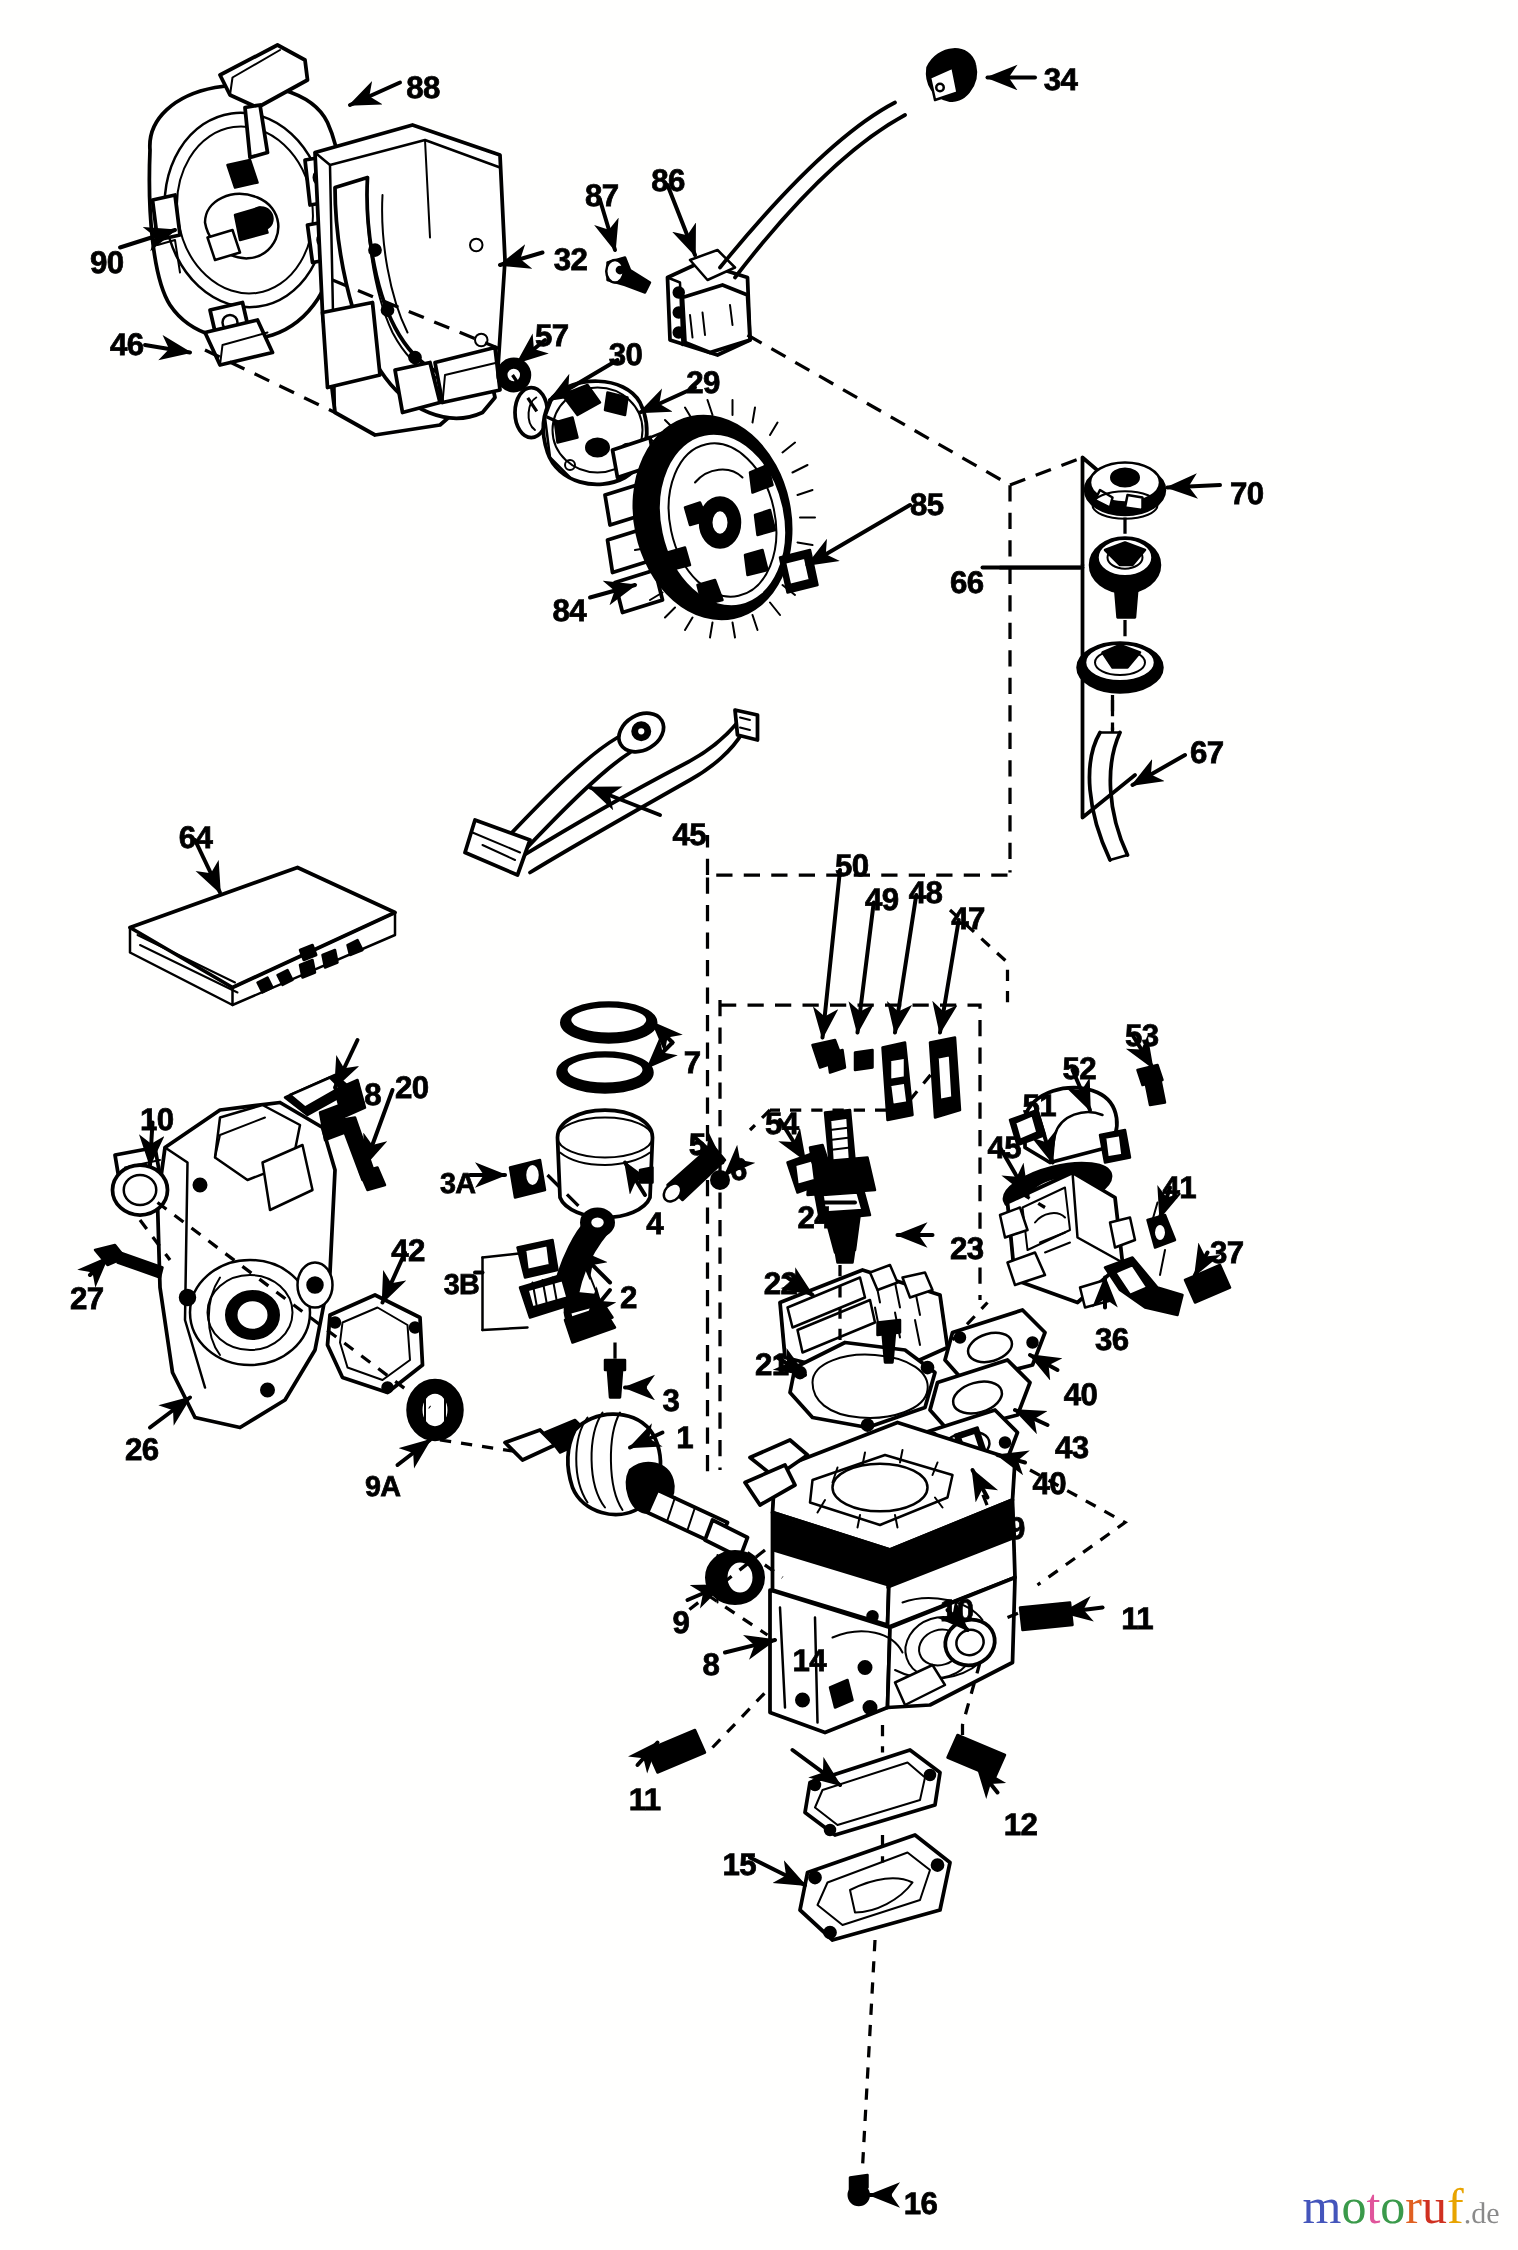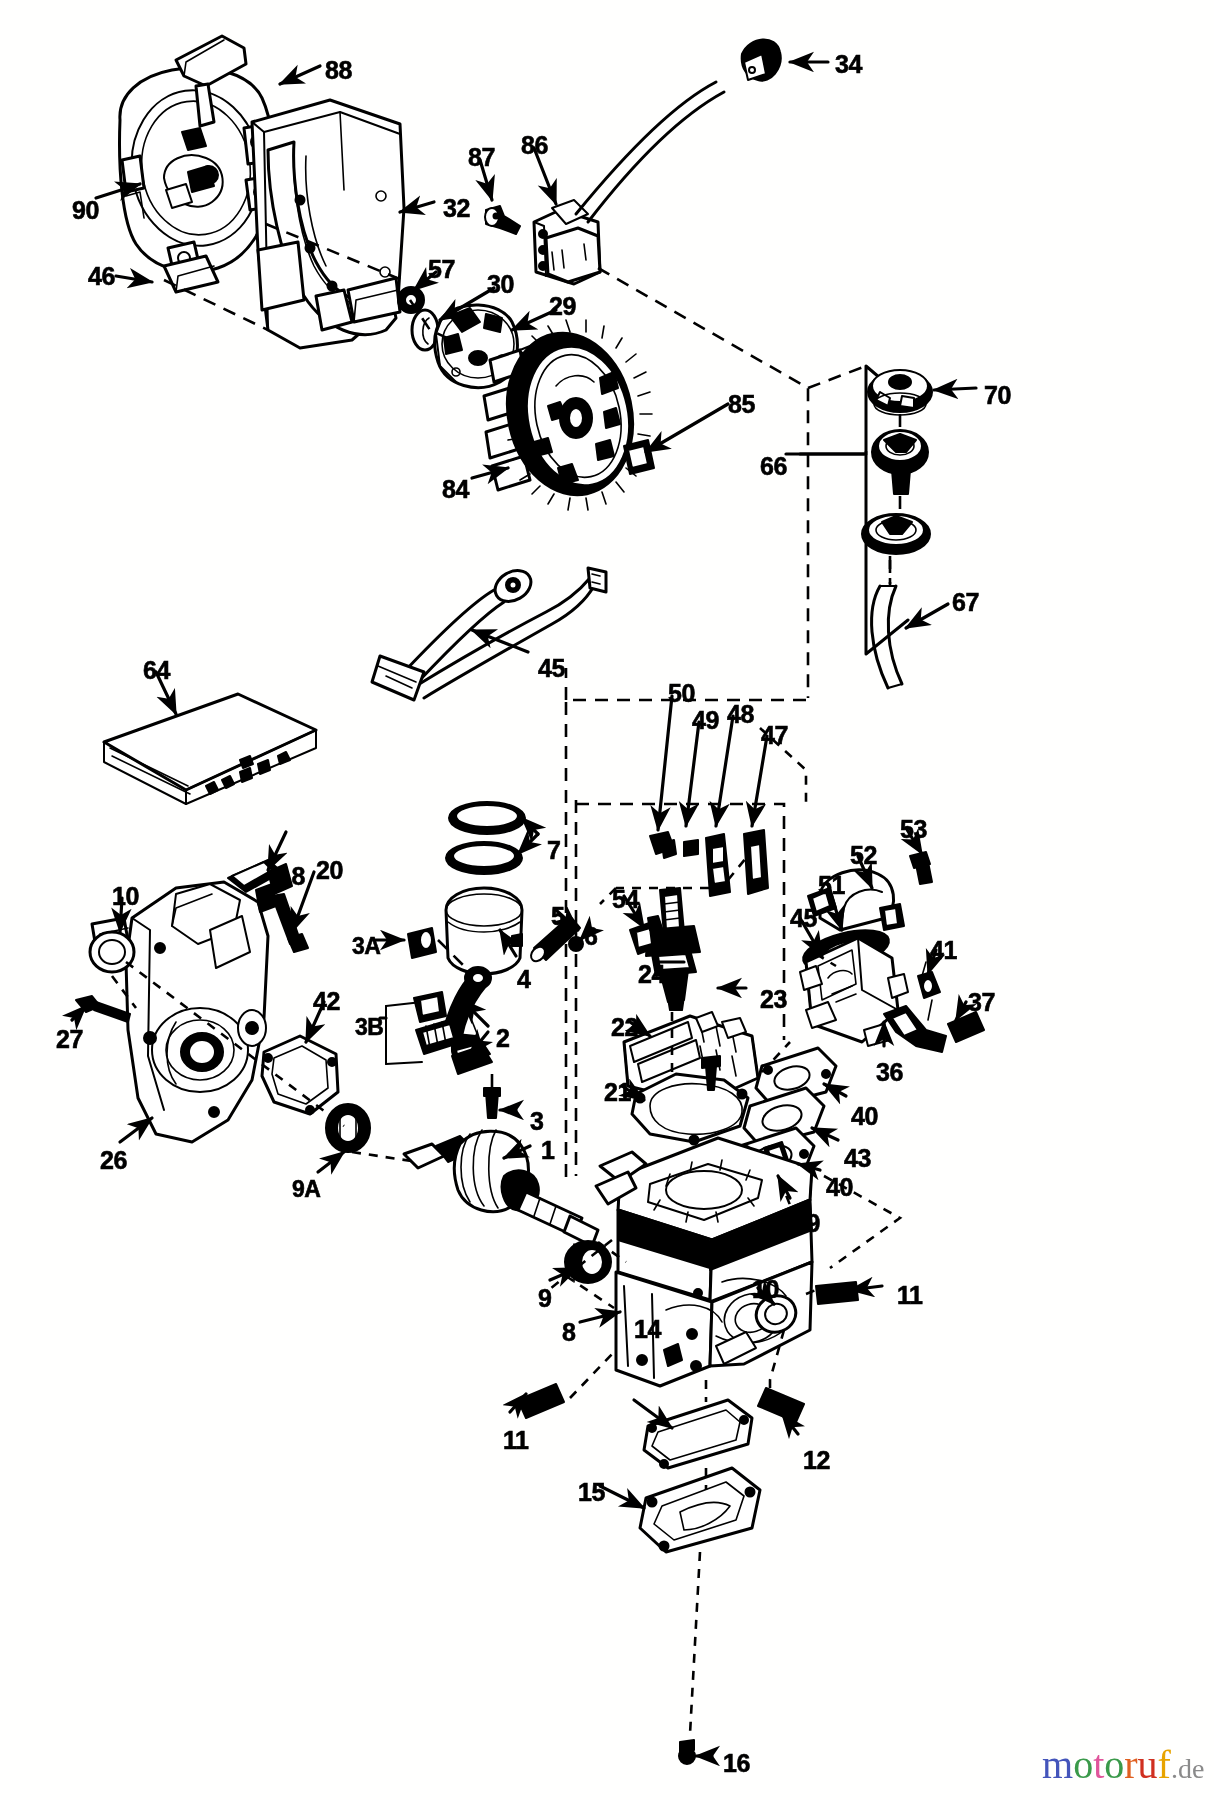--- a/index.html
+++ b/index.html
@@ -5,21 +5,21 @@
   html,body{margin:0;padding:0;background:#ffffff;}
   body{font-family:"Liberation Sans",sans-serif;}
   #page{position:relative;width:1214px;height:1800px;background:#fffffe;overflow:hidden;}
   .cal{position:absolute;font-family:"Liberation Sans",sans-serif;font-weight:bold;font-size:25px;color:#000;
        letter-spacing:-0.5px;line-height:1;white-space:nowrap;-webkit-text-stroke:0.6px #000;}
   .cal.sm{font-size:23px;}
   svg{position:absolute;left:0;top:0;overflow:visible;}
   #art{position:absolute;left:0;top:0;width:1214px;height:1800px;}
   .wm{position:absolute;font-family:"Liberation Serif",serif;font-size:40px;line-height:1;white-space:nowrap;}
   .wm span{display:inline-block;}
-  .wm .de{font-size:28px;color:#8a8a8a;}
+  .wm .de{font-size:24px;color:#8a8a8a;}
 </style>
 </head>
 <body>
 
 <div id="page">
 
   <svg id="art" viewBox="0 0 1214 1800" width="1214" height="1800" xmlns="http://www.w3.org/2000/svg">
     <defs>
       <style>
         .ln{fill:none;stroke:#000;stroke-width:3;stroke-linecap:round;stroke-linejoin:round;}

